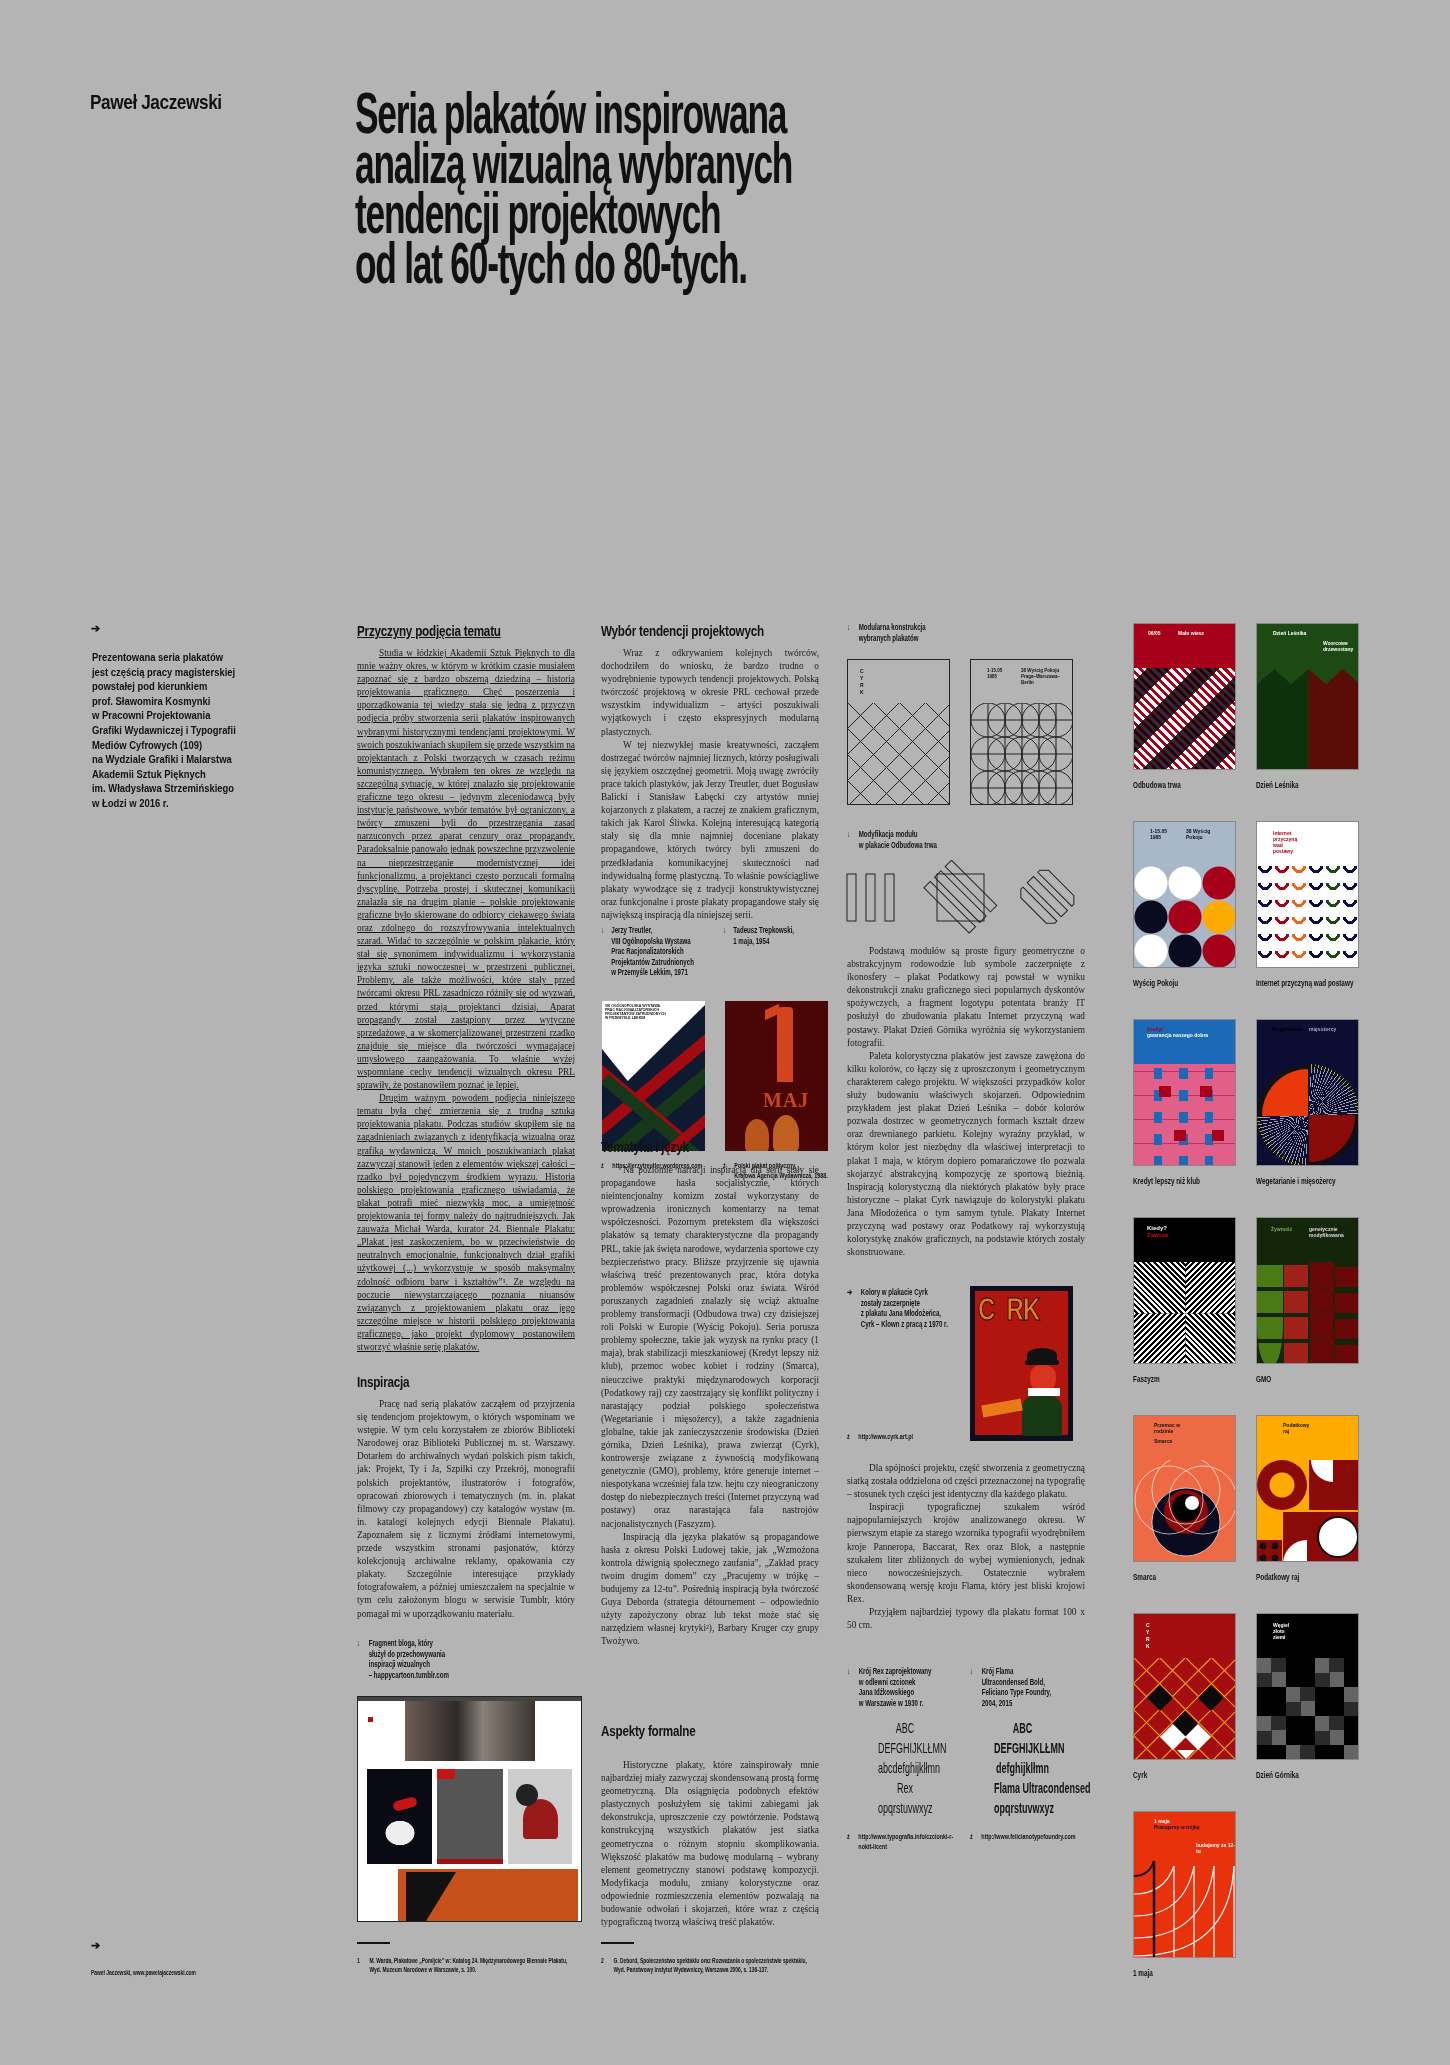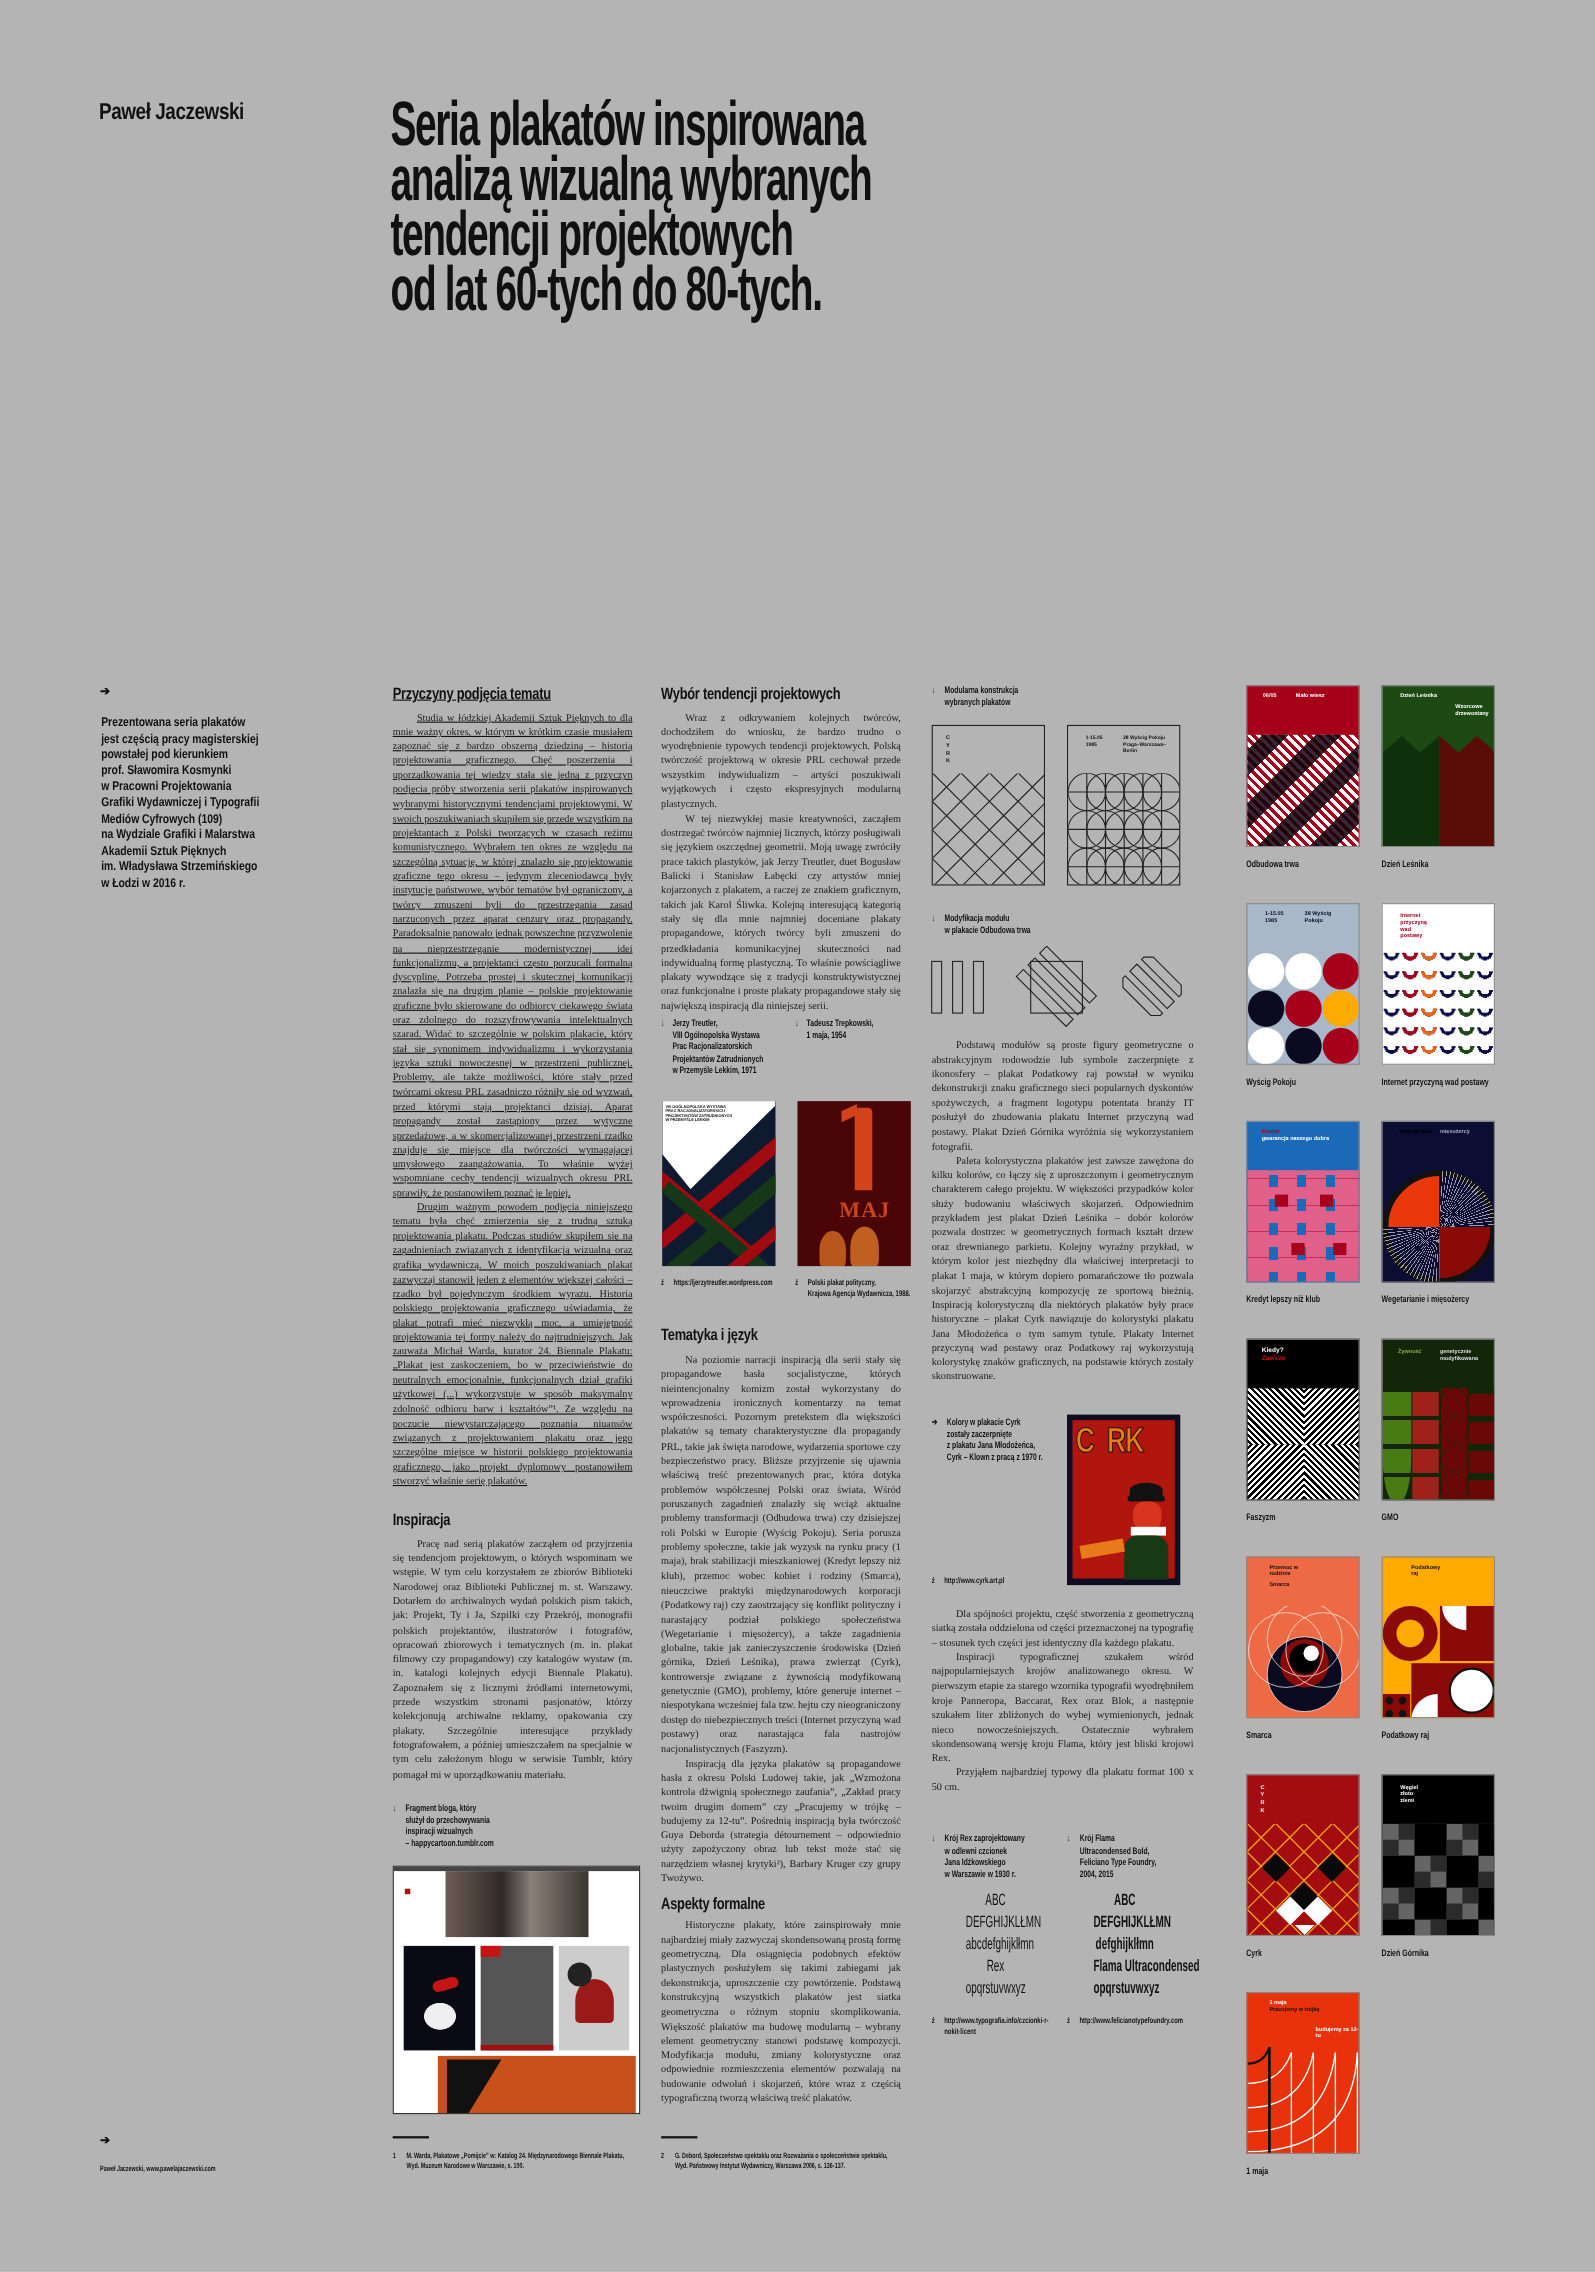--- a/index.html
+++ b/index.html
@@ -158,31 +158,31 @@
 <div class="abs" style="left:723px;top:1161px;">
   <div class="src" style="display:flex;gap:12px;">
     <span>ź</span>
     <div>
       <div>Polski plakat polityczny,</div>
       <div>Krajowa Agencja Wydawnicza, 1988.</div>
     </div>
   </div>
 </div>
 
-<div class="abs" style="left:601px;top:1205px;width:218px;">
+<div class="abs" style="left:601px;top:1138px;width:218px;">
   <div class="h2">Tematyka i język</div>
   <div class="body" style="margin-top:9px;">
     <p>Na poziomie narracji inspiracją dla serii stały się propagandowe hasła socjalistyczne, których nieintencjonalny komizm został wykorzystany do wprowadzenia ironicznych komentarzy na temat współczesności. Pozornym pretekstem dla większości plakatów są tematy charakterystyczne dla propagandy PRL, takie jak święta narodowe, wydarzenia sportowe czy bezpieczeństwo pracy. Bliższe przyjrzenie się ujawnia właściwą treść prezentowanych prac, która dotyka problemów współczesnej Polski oraz świata. Wśród poruszanych zagadnień znalazły się wciąż aktualne problemy transformacji (Odbudowa trwa) czy dzisiejszej roli Polski w Europie (Wyścig Pokoju). Seria porusza problemy społeczne, takie jak wyzysk na rynku pracy (1 maja), brak stabilizacji mieszkaniowej (Kredyt lepszy niż klub), przemoc wobec kobiet i rodziny (Smarca), nieuczciwe praktyki międzynarodowych korporacji (Podatkowy raj) czy zaostrzający się konflikt polityczny i narastający podział polskiego społeczeństwa (Wegetarianie i mięsożercy), a także zagadnienia globalne, takie jak zanieczyszczenie środowiska (Dzień górnika, Dzień Leśnika), prawa zwierząt (Cyrk), kontrowersje związane z żywnością modyfikowaną genetycznie (GMO), problemy, które generuje internet – niespotykana wcześniej fala tzw. hejtu czy nieograniczony dostęp do niebezpiecznych treści (Internet przyczyną wad postawy) oraz narastająca fala nastrojów nacjonalistycznych (Faszyzm).</p>
     <p>Inspiracją dla języka plakatów są propagandowe hasła z okresu Polski Ludowej takie, jak „Wzmożona kontrola dźwignią społecznego zaufania”, „Zakład pracy twoim drugim domem” czy „Pracujemy w trójkę – budujemy za 12-tu”. Pośrednią inspiracją była twórczość Guya Deborda (strategia détournement – odpowiednio użyty zapożyczony obraz lub tekst może stać się narzędziem własnej krytyki²), Barbary Kruger czy grupy Twożywo.</p>
   </div>
 </div>
 
 <div class="abs" style="left:601px;top:1722px;width:218px;">
   <div class="h2">Aspekty formalne</div>
-  <div class="body" style="margin-top:6px;">
+  <div class="body" style="margin-top:20px;">
     <p>Historyczne plakaty, które zainspirowały mnie najbardziej miały zazwyczaj skondensowaną prostą formę geometryczną. Dla osiągnięcia podobnych efektów plastycznych posłużyłem się takimi zabiegami jak dekonstrukcja, uproszczenie czy powtórzenie. Podstawą konstrukcyjną wszystkich plakatów jest siatka geometryczna o różnym stopniu skomplikowania. Większość plakatów ma budowę modularną – wybrany element geometryczny stanowi podstawę kompozycji. Modyfikacja modułu, zmiany kolorystyczne oraz odpowiednie rozmieszczenia elementów pozwalają na budowanie odwołań i skojarzeń, które wraz z częścią typograficzną tworzą właściwą treść plakatów.</p>
   </div>
 </div>
 
 <div class="abs" style="left:847px;top:622px;">
   <div class="cap" style="display:flex;gap:12px;">
     <span>↓</span>
     <div>
       <div>Modularna konstrukcja</div>
       <div>wybranych plakatów</div>

